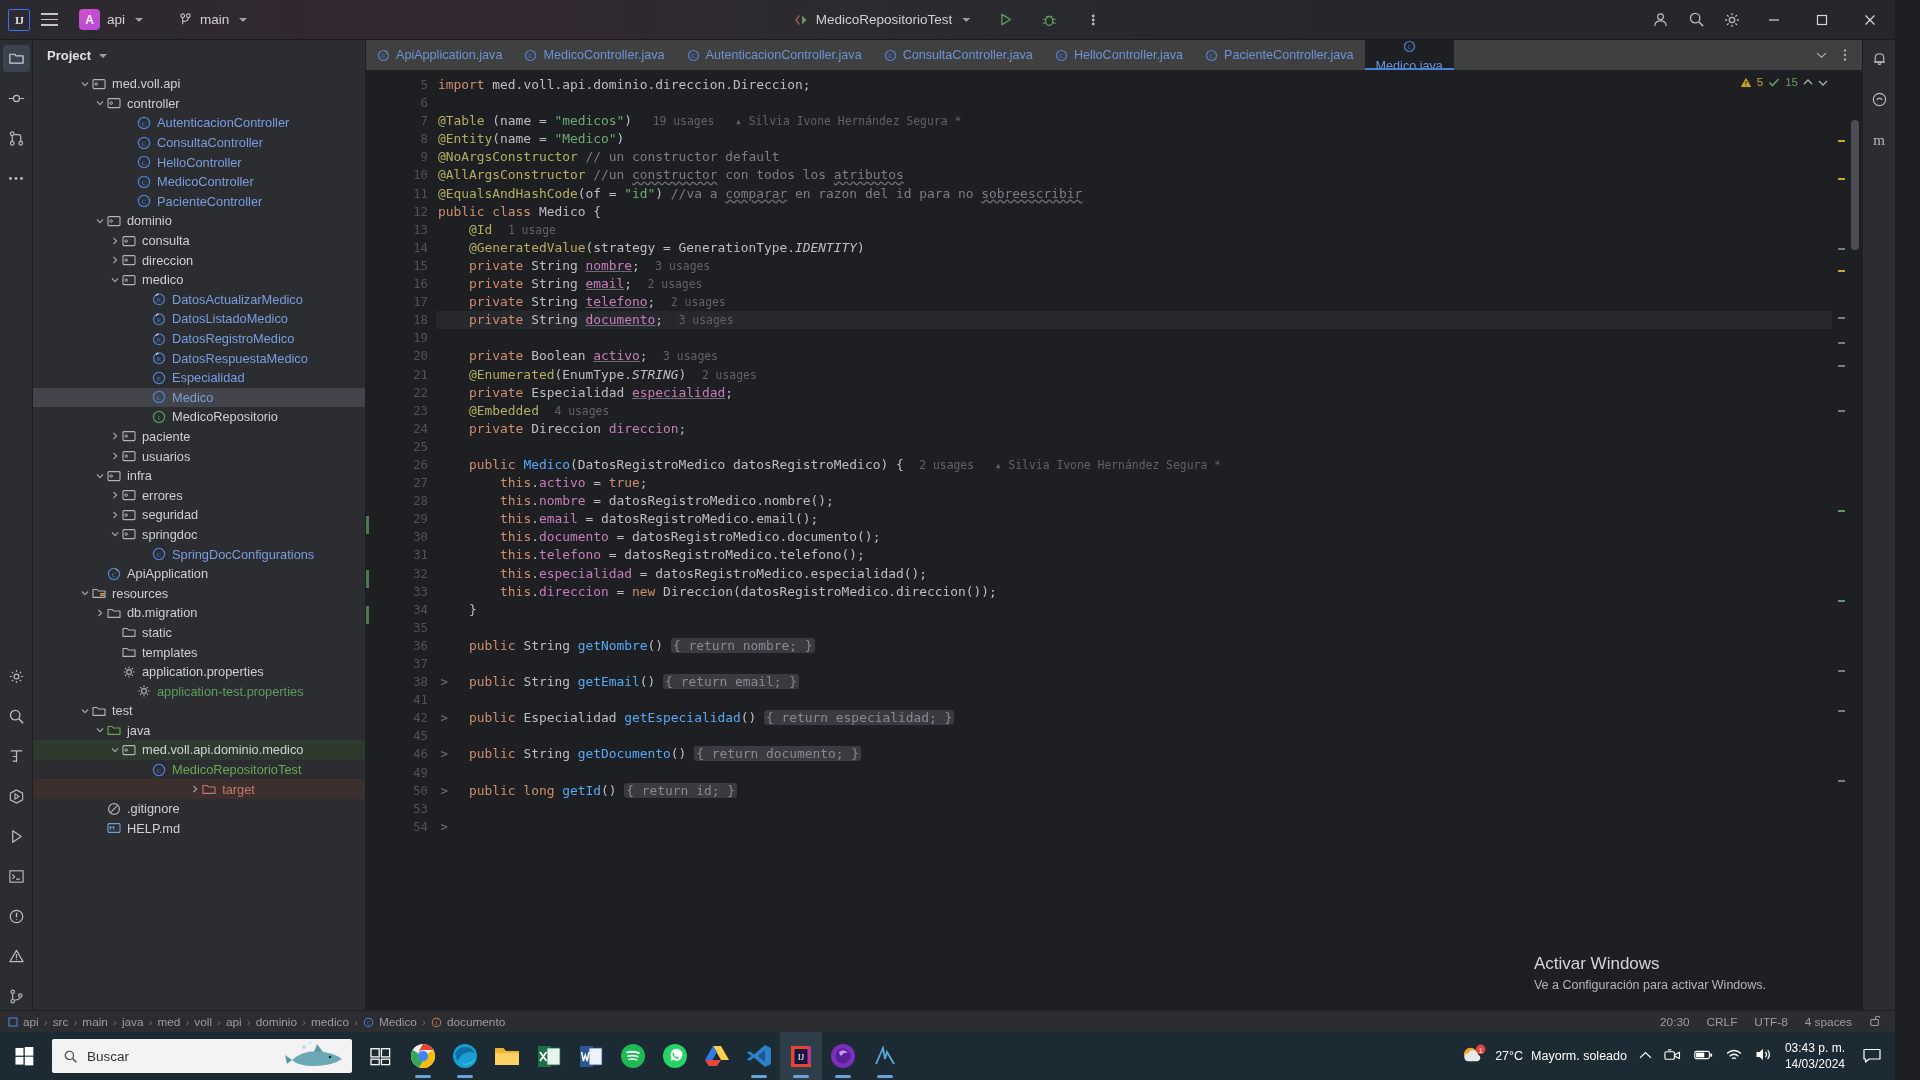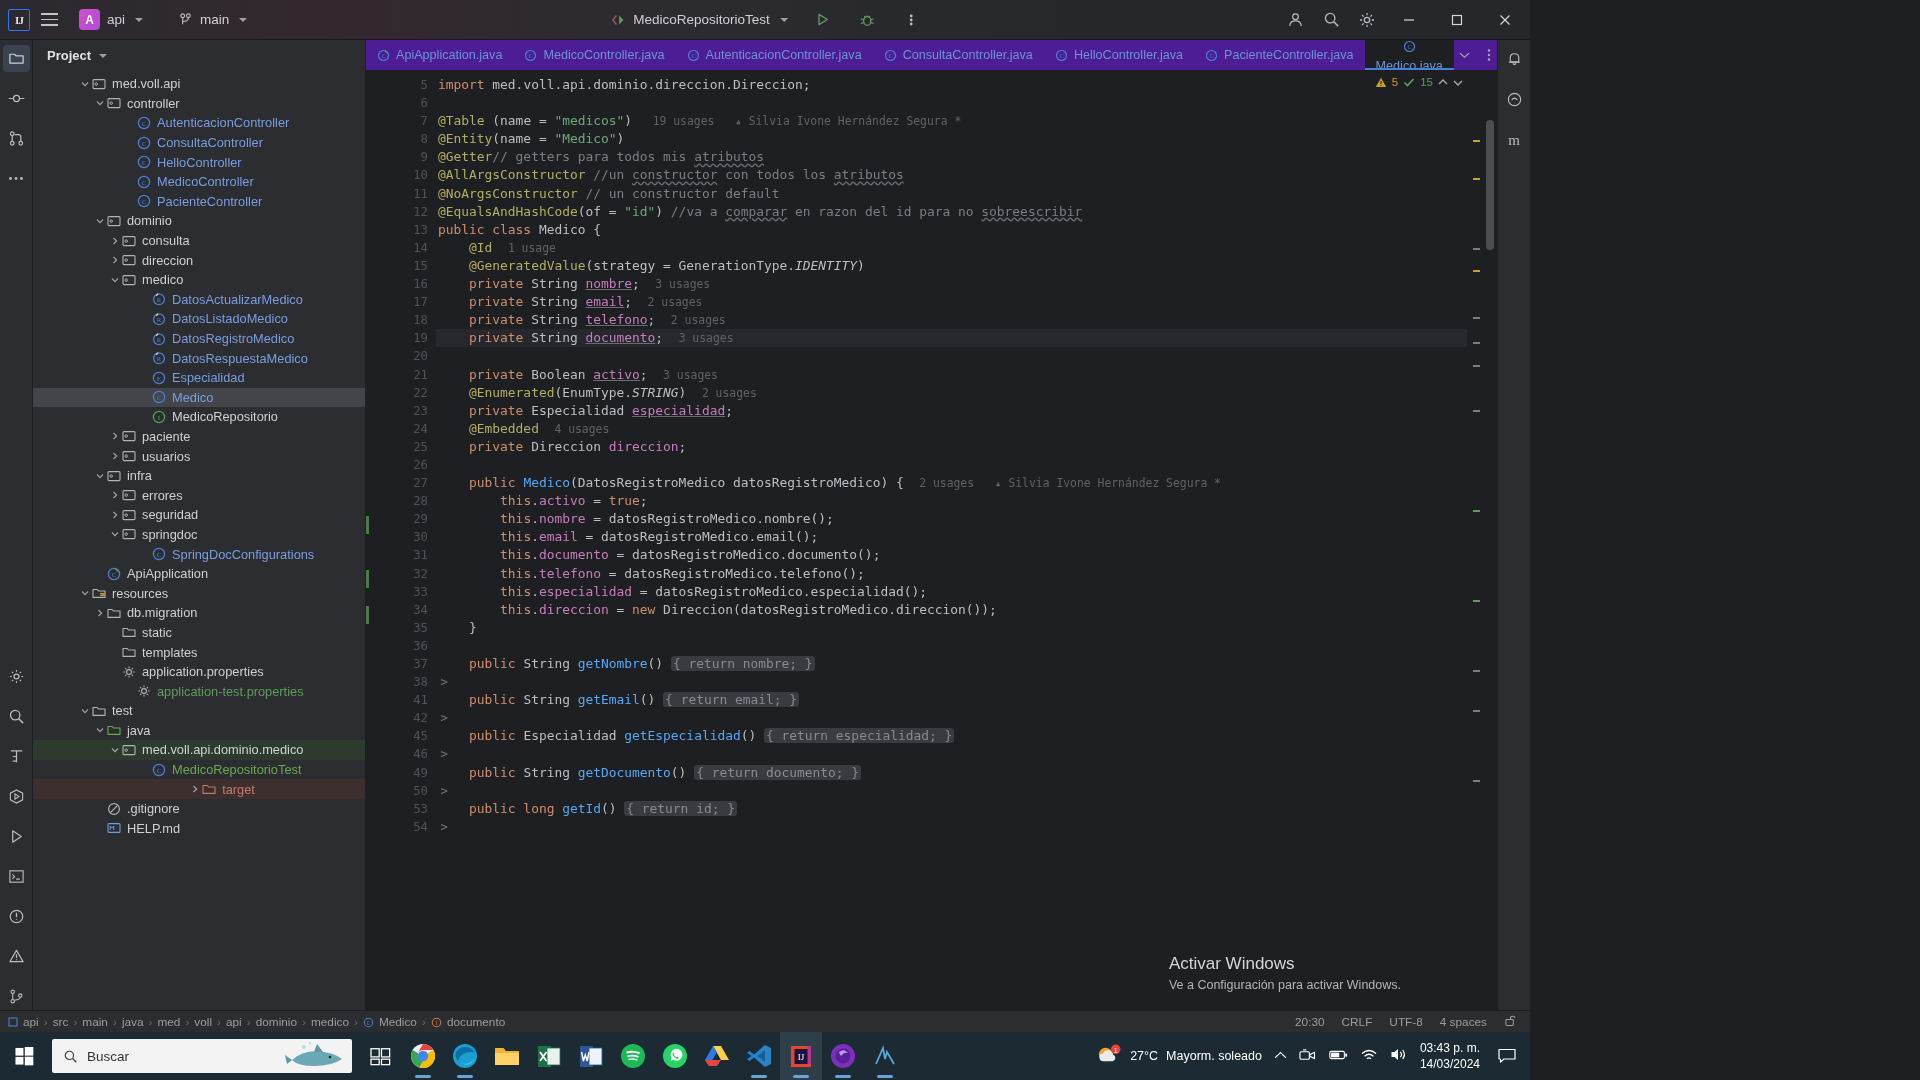--- a/index.html
+++ b/index.html
@@ -3,21 +3,21 @@
 <meta charset="utf-8">
 <style>
   * { box-sizing: border-box; margin: 0; padding: 0; }
   html, body {
     width: 1920px; height: 1080px;
     background: #1e1f22;
     font-family: "Liberation Sans", sans-serif;
     overflow: hidden;
     color: #cdd0d4;
   }
-  .app { position: relative; width: 1530px; height: 1080px; display: flex; flex-direction: column; }
+  .app { position: relative; width: 1895px; height: 1080px; display: flex; flex-direction: column; }
 
   
   .titlebar {
     height: 40px; flex: 0 0 40px;
     background: linear-gradient(90deg,#2b2a30 0%, #34282f 22%, #2b2b30 45%, #26272b 70%, #26272b 100%);
     display: flex; align-items: center; gap: 0px;
     border-bottom: 1px solid #1a1a1c;
     position: relative;
   }
   .tb-left { display: flex; align-items: center; gap: 4px; padding-left: 8px; }
@@ -71,21 +71,21 @@
   .arrow svg { display:block; }
   .ticon { width:16px; height:16px; flex:0 0 16px; margin-right:5px; display:inline-flex;align-items:center;justify-content:center;}
   .tlabel { color:#cdd0d4; }
   .tlabel.cls { color:#7a9de0; }
   .tlabel.green { color:#5f9c5f; }
   .tlabel.grn2 { color:#6aa84f; }
   .tlabel.red { color:#c07a6a; }
 
   
   .editor-wrap { flex:1; display:flex; flex-direction:column; min-width:0; background:#1e1f22; }
-  .tabs { height:30px; flex:0 0 30px; display:flex; align-items:stretch; background:#4c1d95; position:relative; }
+  .tabs { height:30px; flex:0 0 30px; display:flex; align-items:stretch; background:#404040; position:relative; }
   .tab { display:flex; align-items:center; gap:6px; padding:0 11px; font-size:12.6px; color:#a0a3a8; cursor:pointer; white-space:nowrap; position:relative;}
   .tab .tname { color:#6c93d6; }
   .tab.active { background:#1e1f22;flex-direction:column; }
   .tab.active .tname { color:#6c93d6; }
   .tab.active:after { content:""; position:absolute; left:0; right:0; bottom:0; height:2px; background:#4682d6;}
   .tab .closex { font-size:12px; color:#8a8d93; margin-left:3px; }
   .tabs-right { margin-left:auto; display:flex; align-items:center; gap:2px; padding-right:6px;}
   .tabs-right .tbtn { width:22px;height:22px;display:flex;align-items:center;justify-content:center;cursor:pointer;border-radius:3px;}
 
   .code-area { flex:1; display:flex; min-height:0; position:relative; background:#1e1f22; }
@@ -979,23 +979,22 @@
             <div class="gl">49</div>
             <div class="gl">50<span style="position: absolute; right: -12px; color: rgb(111, 115, 122);">&gt;</span></div>
             <div class="gl">53</div>
             <div class="gl">54<span style="position: absolute; right: -12px; color: rgb(111, 115, 122);">&gt;</span></div>
           </div>
         <div class="code" id="code">
             <div class="cl"><span class="k">import</span> med.voll.api.dominio.direccion.Direccion;</div>
             <div class="cl">&nbsp;</div>
             <div class="cl"><span class="an">@Table</span> (name = <span class="st">"medicos"</span>)<span class="us">   19 usages</span><span class="us">   ▴ Silvia Ivone Hernández Segura *</span></div>
             <div class="cl"><span class="an">@Entity</span>(name = <span class="st">"Medico"</span>)</div>
-            <div class="cl"><span class="an">@Getter</span><span class="cm">// getters para todos mis <span class="wavy">atributos</span></span></div>
+            <div class="cl"><span class="an">@NoArgsConstructor</span> <span class="cm">// un constructor default</span></div>
             <div class="cl"><span class="an">@AllArgsConstructor</span> <span class="cm">//un <span class="wavy">constructor</span> con todos los <span class="wavy">atributos</span></span></div>
-            <div class="cl"><span class="an">@NoArgsConstructor</span> <span class="cm">// un constructor default</span></div>
             <div class="cl"><span class="an">@EqualsAndHashCode</span>(of = <span class="st">"id"</span>) <span class="cm">//va a <span class="wavy">comparar</span> en razon del id para no <span class="wavy">sobreescribir</span></span></div>
             <div class="cl"><span class="k">public class</span> Medico {</div>
             <div class="cl">    <span class="an">@Id</span>  <span class="us">1 usage</span></div>
             <div class="cl">    <span class="an">@GeneratedValue</span>(strategy = GenerationType.<span class="ity">IDENTITY</span>)</div>
             <div class="cl">    <span class="k">private</span> String <span class="fi ul">nombre</span>;  <span class="us">3 usages</span></div>
             <div class="cl">    <span class="k">private</span> String <span class="fi ul">email</span>;  <span class="us">2 usages</span></div>
             <div class="cl">    <span class="k">private</span> String <span class="fi ul">telefono</span>;  <span class="us">2 usages</span></div>
             <div class="cl cur">    <span class="k">private</span> String <span class="fi ul">documento</span>;  <span class="us">3 usages</span></div>
             <div class="cl">&nbsp;</div>
             <div class="cl">    <span class="k">private</span> Boolean <span class="fi ul">activo</span>;  <span class="us">3 usages</span></div>

